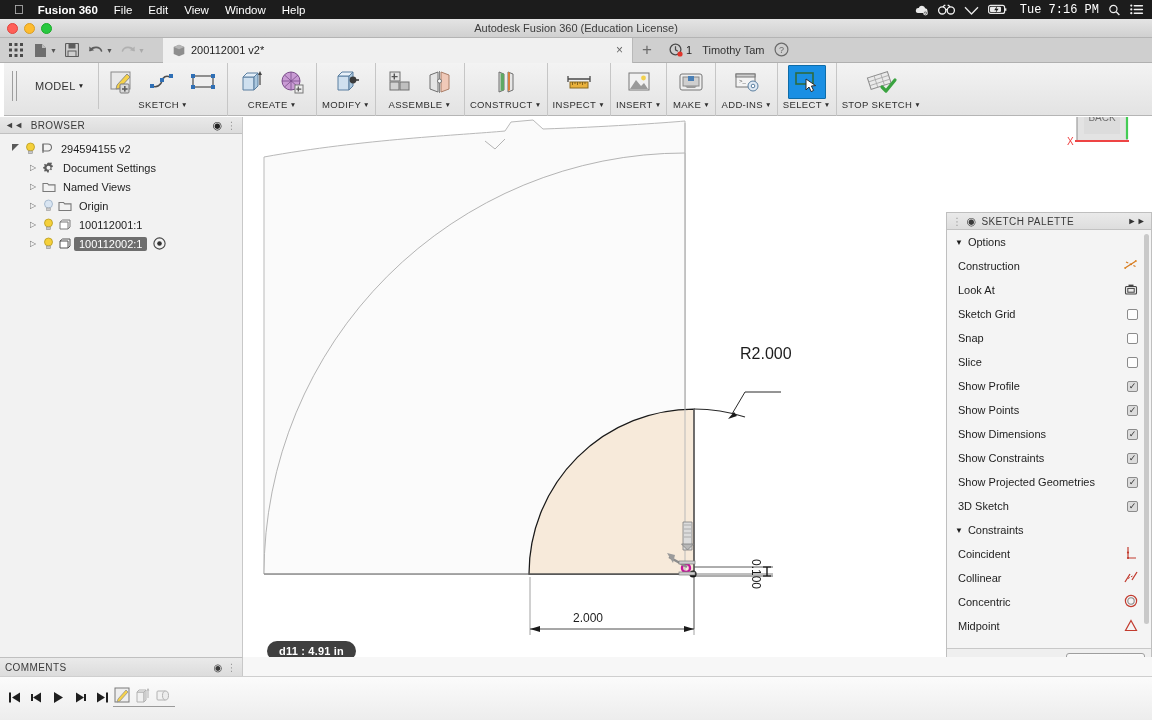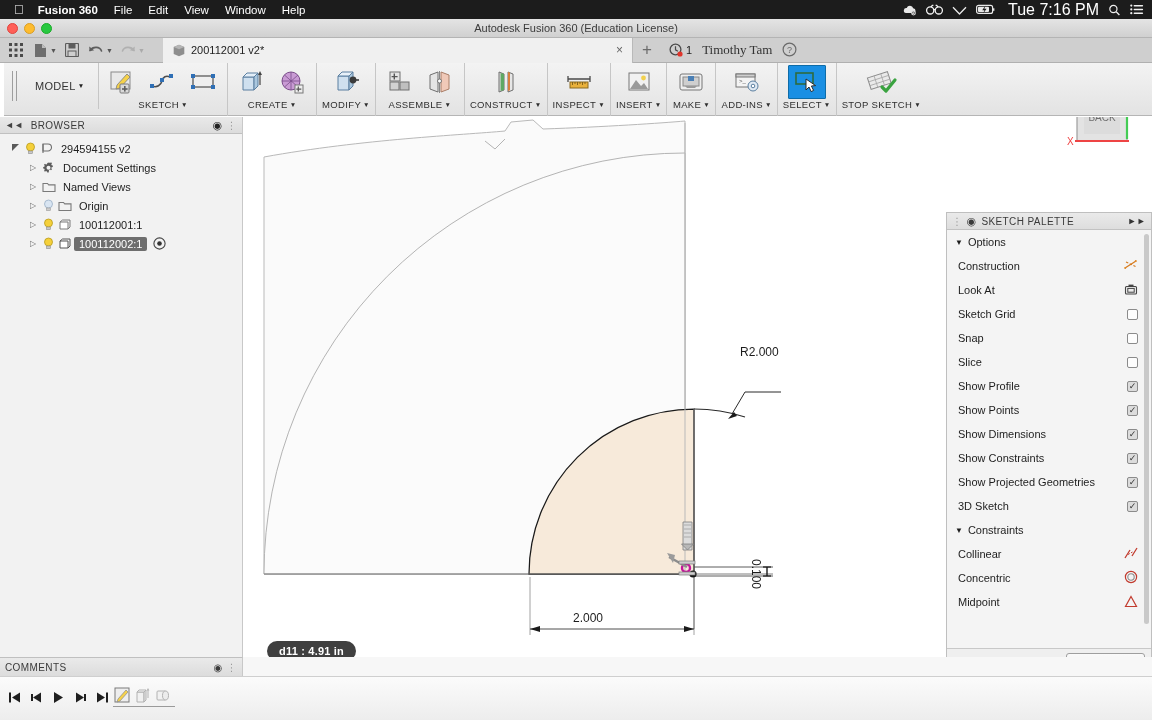--- a/index.html
+++ b/index.html
@@ -18,21 +18,21 @@
     position:absolute; top:0; left:0; width:1152px; height:19px;
     background:#1c1c1c; color:#fff;
     display:flex; align-items:center; padding:0 8px;
     font-size:11.5px;
   }
   .macbar .apple { font-size:13px; margin:0 14px 0 6px; line-height:1; }
   .macbar .appname { font-weight:bold; margin-right:16px; font-size:11.5px;}
   .macbar .mitem { margin-right:16px; font-size:11.5px; }
   .macbar .spacer { flex:1; }
   .macbar .sysicon { margin-left:9px; display:flex; align-items:center; }
-  .macbar .clock { margin-left:12px; font-size:16px; font-weight:500;}
+  .macbar .clock { margin-left:12px; font-size:12px; font-weight:500;font-family:Liberation Mono, monospace;}
 
   
   .titlebar {
     position:absolute; top:19px; left:0; width:1152px; height:19px;
     background:linear-gradient(#e4e4e4,#d0d0d0);
     border-bottom:1px solid #b4b4b4;
     display:flex; align-items:center; justify-content:center;
     font-size:11px; color:#3b3b3b;
   }
   .trafficlights { position:absolute; left:7px; top:4px; display:flex; gap:6px;}
@@ -54,21 +54,21 @@
   .tab {
     background:#f0f0f0; height:25px; display:flex; align-items:center;
     padding:0 10px; min-width:470px; border-right:1px solid #b9b9b9;
     position:relative; font-size:11px;
   }
   .tab .tabicon { margin-right:6px; display:flex;}
   .tab .tabclose { position:absolute; right:9px; color:#666; font-size:12px; cursor:pointer;}
   .plustab { width:28px; display:flex; align-items:center; justify-content:center; color:#6b6b6b; font-size:17px;}
   .tabright { display:flex; align-items:center; gap:10px; padding:0 8px; }
   .notif { display:flex; align-items:center; gap:3px; font-size:11px;}
-  .username { font-size:13px; color:#333;font-family:Liberation Serif, serif; }
+  .username { font-size:11px; color:#333; }
 
   
   .ribbon {
     position:absolute; top:63px; left:4px; width:1152px; height:53px;
     background:linear-gradient(#f3f3f3,#e3e3e3);
     border-bottom:1px solid #b5b5b5;
     display:flex; align-items:flex-start;
   }
   .grip { width:10px; height:30px; margin:8px 4px 0 8px;
           border-left:1px solid #9e9e9e; border-right:1px solid #9e9e9e; width:5px;}
@@ -590,21 +590,21 @@
         <path d="M440 405 h9 v28 h-9 z" fill="#dcdcdc" stroke="#7d7d7d" stroke-width="0.8"></path>
         <path d="M441 408 h7 M441 412 h7 M441 416 h7 M441 420 h7" stroke="#9a9a9a" stroke-width="0.7"></path>
         <path d="M444.5 433 l-6 -6 h12 z" fill="#b8b8b8" stroke="#7d7d7d" stroke-width="0.8"></path>
         <path d="M426 440 l18 10" stroke="#8c8c8c" stroke-width="2.4"></path>
         <path d="M424 436 l8 2 l-2 8 z" fill="#9b9b9b"></path>
         <rect x="436" y="444" width="16" height="3" fill="#cfcfcf" stroke="#7d7d7d" stroke-width="0.7"></rect>
         <rect x="436" y="455" width="16" height="3" fill="#cfcfcf" stroke="#7d7d7d" stroke-width="0.7"></rect>
       </g>
     </svg>
 
-    <div style="position:absolute;left:497px;top:228px;font-size:12px;color:#1c1c1c;">R2.000</div>
+    <div style="position:absolute;left:497px;top:228px;font-size:16px;color:#1c1c1c;">R2.000</div>
     <div style="position:absolute;left:330px;top:494px;font-size:12px;color:#1c1c1c;">2.000</div>
     <div style="position:absolute;left:520px;top:442px;font-size:12px;color:#1c1c1c;transform:rotate(90deg);transform-origin:left top;">0.100</div>
 
     <div style="position:absolute;left:808px;top:-48px;">
       <svg width="100" height="95" viewBox="0 0 100 95">
         <rect x="26" y="24" width="50" height="48" fill="#e3e3e3" stroke="#9d9d9d" stroke-width="1.2"></rect>
         <rect x="33" y="31" width="36" height="34" fill="#dcdcdc"></rect>
         <text x="51" y="52" font-size="10" fill="#6f6f6f" font-family="Liberation Sans, sans-serif" text-anchor="middle">BACK</text>
         <line x1="24" y1="72" x2="78" y2="72" stroke="#ee4444" stroke-width="2.2"></line>
         <line x1="76" y1="70" x2="76" y2="20" stroke="#44cc55" stroke-width="2.2"></line>
@@ -879,20 +879,30 @@
         <span class="cbx on">
             <span class="tick">✓</span>
           </span>
       </div>
 
       <div class="sect">
         <span class="caret">▼</span>
         <span>Constraints</span>
       </div>
 
+      <div class="prow">
+        <span class="pname">Coincident</span>
+        <span>
+          <svg width="14" height="14" viewBox="0 0 14 14">
+              <path d="M4 1v11h8" stroke="#c23b2e" stroke-width="1.2" fill="none"></path>
+              <circle cx="4" cy="6.5" r="1.1" fill="#c23b2e"></circle>
+              <circle cx="4" cy="12" r="1.1" fill="#c23b2e"></circle>
+            </svg>
+        </span>
+      </div>
 
       <div class="prow">
         <span class="pname">Collinear</span>
         <span>
           <svg width="14" height="14" viewBox="0 0 14 14">
               <path d="M1 12 L6 4M8 10 L13 2" stroke="#c23b2e" stroke-width="1.3" fill="none"></path>
               <path d="M4 8.5 L8.5 6" stroke="#c23b2e" stroke-width="1" stroke-dasharray="2 1.4"></path>
             </svg>
         </span>
       </div>

